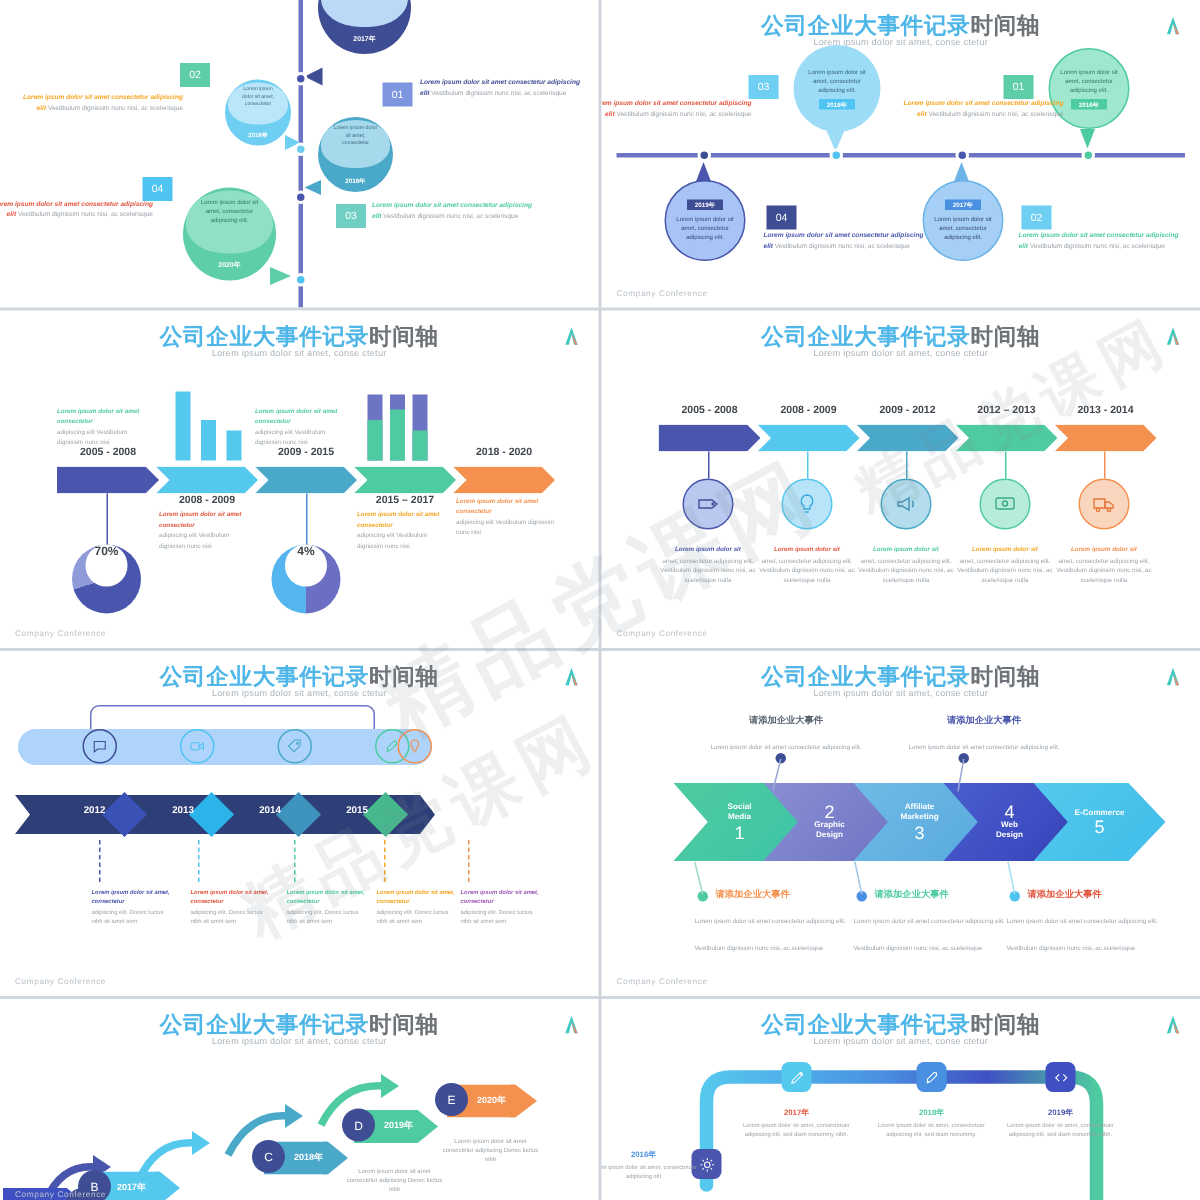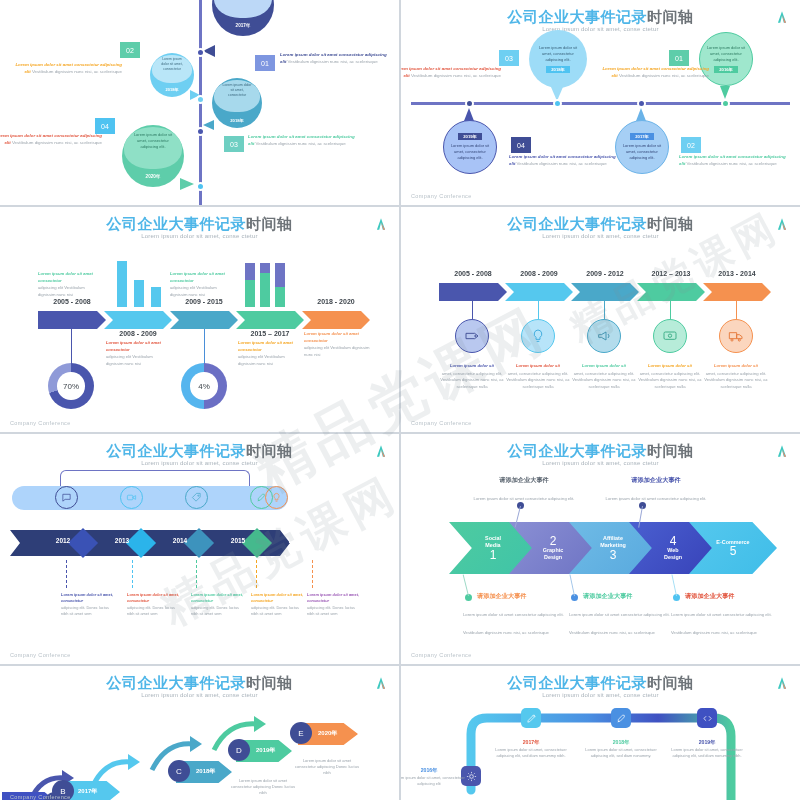--- a/index.html
+++ b/index.html
@@ -62,21 +62,21 @@
   .p2-circ { position:absolute; border-radius:50%; display:flex; flex-direction:column; align-items:center; justify-content:center; text-align:center; }
 
   
   .arrow {
     position:absolute; height:18px;
     clip-path: polygon(0 0, calc(100% - 9px) 0, 100% 50%, calc(100% - 9px) 100%, 0 100%, 9px 50%);
   }
   .arrow.first { clip-path: polygon(0 0, calc(100% - 9px) 0, 100% 50%, calc(100% - 9px) 100%, 0 100%); }
   .era { position:absolute; font-size:7px; font-weight:bold; color:#3f464d; text-align:center; }
   .stem { position:absolute; width:1px; background:#8e96e0; }
-  .donut { position:absolute; border-radius:50%; display:flex; align-items:center; justify-content:center; font-size:8px; font-weight:normal; color:#3f464d; }
+  .donut { position:absolute; border-radius:50%; display:flex; align-items:flex-start; justify-content:center; font-size:8px; font-weight:bold; color:#3f464d; }
   .donut::after { content:""; position:absolute; width:60%; height:60%; border-radius:50%; background:#fff; }
   .donut span { position:relative; z-index:2; }
   .bar { position:absolute; bottom:0; }
   .icoc { position:absolute; border-radius:50%; display:flex; align-items:center; justify-content:center; }
   .icoc svg { width:16px; height:16px; }
   .colbody { position:absolute; width:78px; text-align:center; font-size:4.2px; line-height:1.55; color:#9aa3ab; }
   .colbody .hd { font-weight:bold; font-style:italic; display:block; margin-bottom:1px; }
 
   
   .p5-bar { position:absolute; left:12px; top:52px; width:276px; height:24px; background:#aed4fb; border-radius:12px; }

